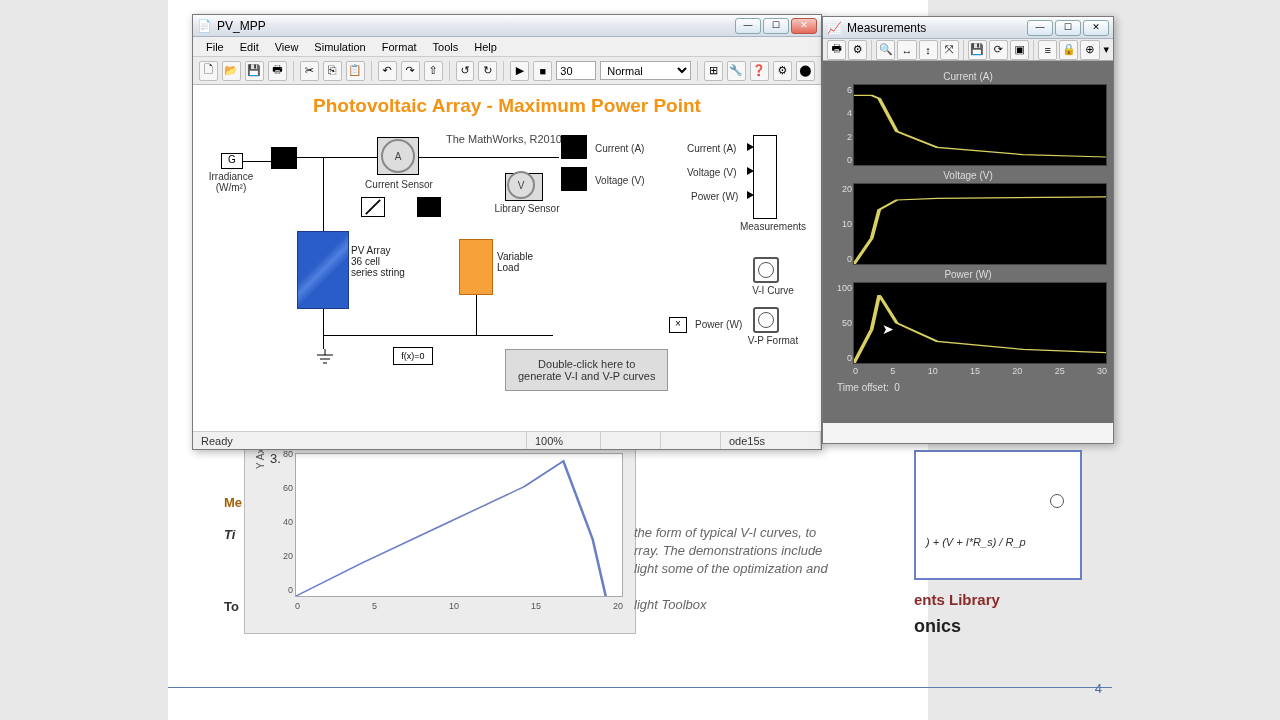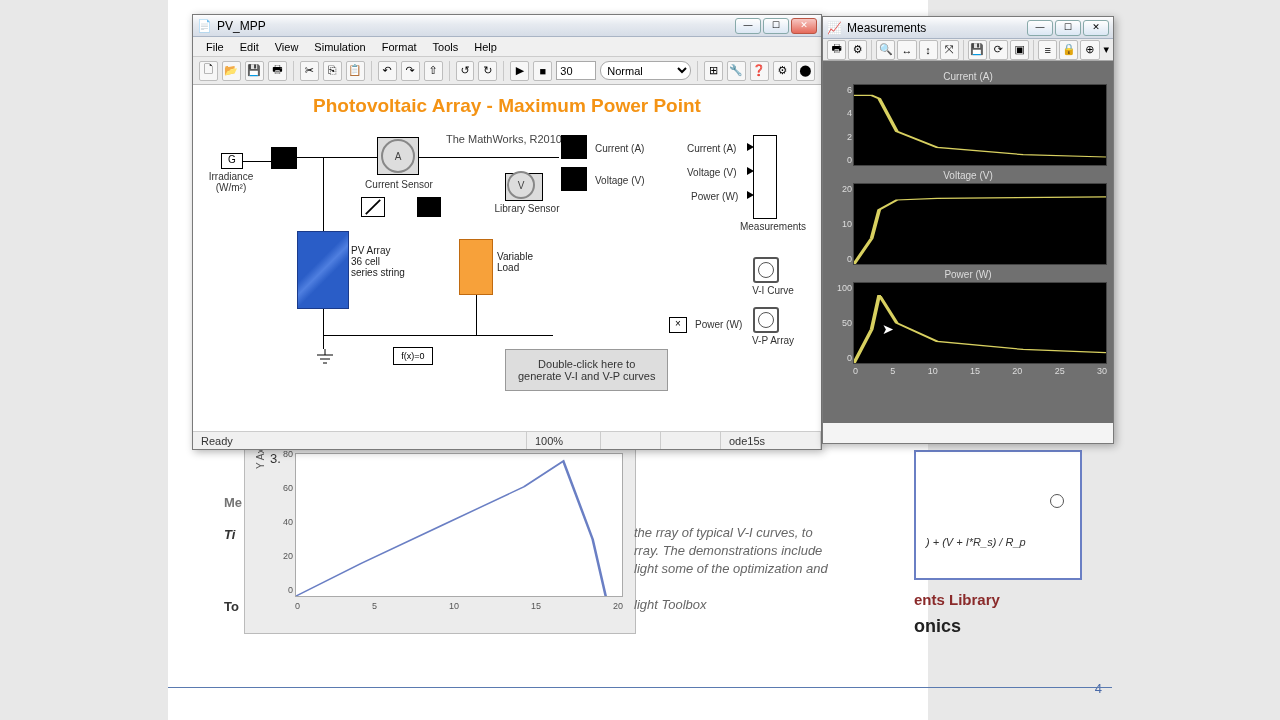--- a/index.html
+++ b/index.html
@@ -89,26 +89,26 @@
   <div style="position:absolute; left:50px; right:12px; bottom:22px; display:flex; justify-content:space-between; font-size:9px; color:#555;">
     <span>0</span>
       <span>5</span>
       <span>10</span>
       <span>15</span>
       <span>20</span>
   </div>
 </div>
 
 <div class="bg-note" style="left:634px; top:524px; width:250px;">
-  <span>the rray of typical V-I curves, to</span><br>
+  <span>the form of typical V-I curves, to</span><br>
   <span>rray. The demonstrations include</span><br>
   <span>light some of the optimization and</span>
 </div>
 <div class="bg-note" style="left:634px; top:596px;">light Toolbox</div>
-<div class="bg-note" style="left:224px; top:494px; font-style:normal; font-weight:bold; color:#737373;">Me</div>
+<div class="bg-note" style="left:224px; top:494px; font-style:normal; font-weight:bold; color:#a16207;">Me</div>
 <div class="bg-note" style="left:224px; top:526px; font-weight:bold; color:#333;">Ti</div>
 <div class="bg-note" style="left:224px; top:598px; font-style:normal; font-weight:bold; color:#333;">To</div>
 <div class="bg-note" style="left:270px; top:450px; font-style:normal; color:#333;">3.</div>
 
 <div style="position:absolute; left:914px; top:450px; width:168px; height:130px; background:#ffffff; border:2px solid #6a7fc4;">
   <div style="position:absolute; right:16px; top:42px; width:14px; height:14px; border:1px solid #555; border-radius:50%;"></div>
   <div style="position:absolute; left:10px; top:84px; font-size:11px; font-style:italic; color:#333;">) + (V + I*R_s) / R_p</div>
 </div>
 <div style="position:absolute; left:914px; top:591px; color:#8a2a2a; font-weight:bold; font-size:15px;">ents Library</div>
 <div style="position:absolute; left:914px; top:616px; color:#222; font-weight:bold; font-size:18px;">onics</div>
@@ -147,21 +147,21 @@
     <div class="tbtn">↶</div>
     <div class="tbtn">↷</div>
     <div class="tbtn">⇧</div>
     <div class="tsep"></div>
     <div class="tbtn">↺</div>
     <div class="tbtn">↻</div>
     <div class="tsep"></div>
     <div class="tbtn">▶</div>
     <div class="tbtn">■</div>
     <input class="tinput" value="30" style="">
-    <select class="tselect" style="width:96px;border-radius:9px;"><option>Normal</option></select>
+    <select class="tselect" style="width:96px;"><option>Normal</option></select>
     <div class="tsep"></div>
     <div class="tbtn">⊞</div>
     <div class="tbtn">🔧</div>
     <div class="tbtn">❓</div>
     <div class="tbtn">⚙</div>
     <div class="tbtn">⬤</div>
   </div>
 
   <div class="canvas" style="height:346px;">
     <div class="title-main">Photovoltaic Array - Maximum Power Point</div>
@@ -217,21 +217,21 @@
           <line x1="5" y1="10" x2="15" y2="10" stroke="#000"></line>
           <line x1="8" y1="14" x2="12" y2="14" stroke="#000"></line>
         </svg>
     </div>
 
     <div class="block" style="left:200px; top:262px; width:40px; height:18px; text-align:center; font-size:9px; line-height:16px;">f(x)=0</div>
 
     <div class="scope-icon" style="left:560px; top:172px;"></div>
     <div class="block-label" style="left:530px; top:200px;">V-I Curve</div>
     <div class="scope-icon" style="left:560px; top:222px;"></div>
-    <div class="block-label" style="left:530px; top:250px;">V-P Array</div>
+    <div class="block-label" style="left:530px; top:250px;">V-P Format</div>
 
     <div class="block" style="left:476px; top:232px; width:18px; height:16px; text-align:center; font-size:10px;">×</div>
     <div class="sig-label" style="left:502px; top:234px;">Power (W)</div>
 
     <div class="infobox" style="left:312px; top:264px; white-space:pre-line;">Double-click here to
 generate V-I and V-P curves</div>
 
     <div class="wire wh" style="left:50px; top:76px; width:28px;"></div>
     <div class="wire wh" style="left:104px; top:72px; width:80px;"></div>
     <div class="wire wh" style="left:226px; top:72px; width:140px;"></div>
@@ -321,14 +321,15 @@
     </div>
     <div class="x-ticks">
       <span>0</span>
         <span>5</span>
         <span>10</span>
         <span>15</span>
         <span>20</span>
         <span>25</span>
         <span>30</span>
     </div>
+    <div class="time-offset"><span>Time offset:</span>&nbsp;&nbsp;<span>0</span></div>
   </div>
 </div>
 
 </body></html>

